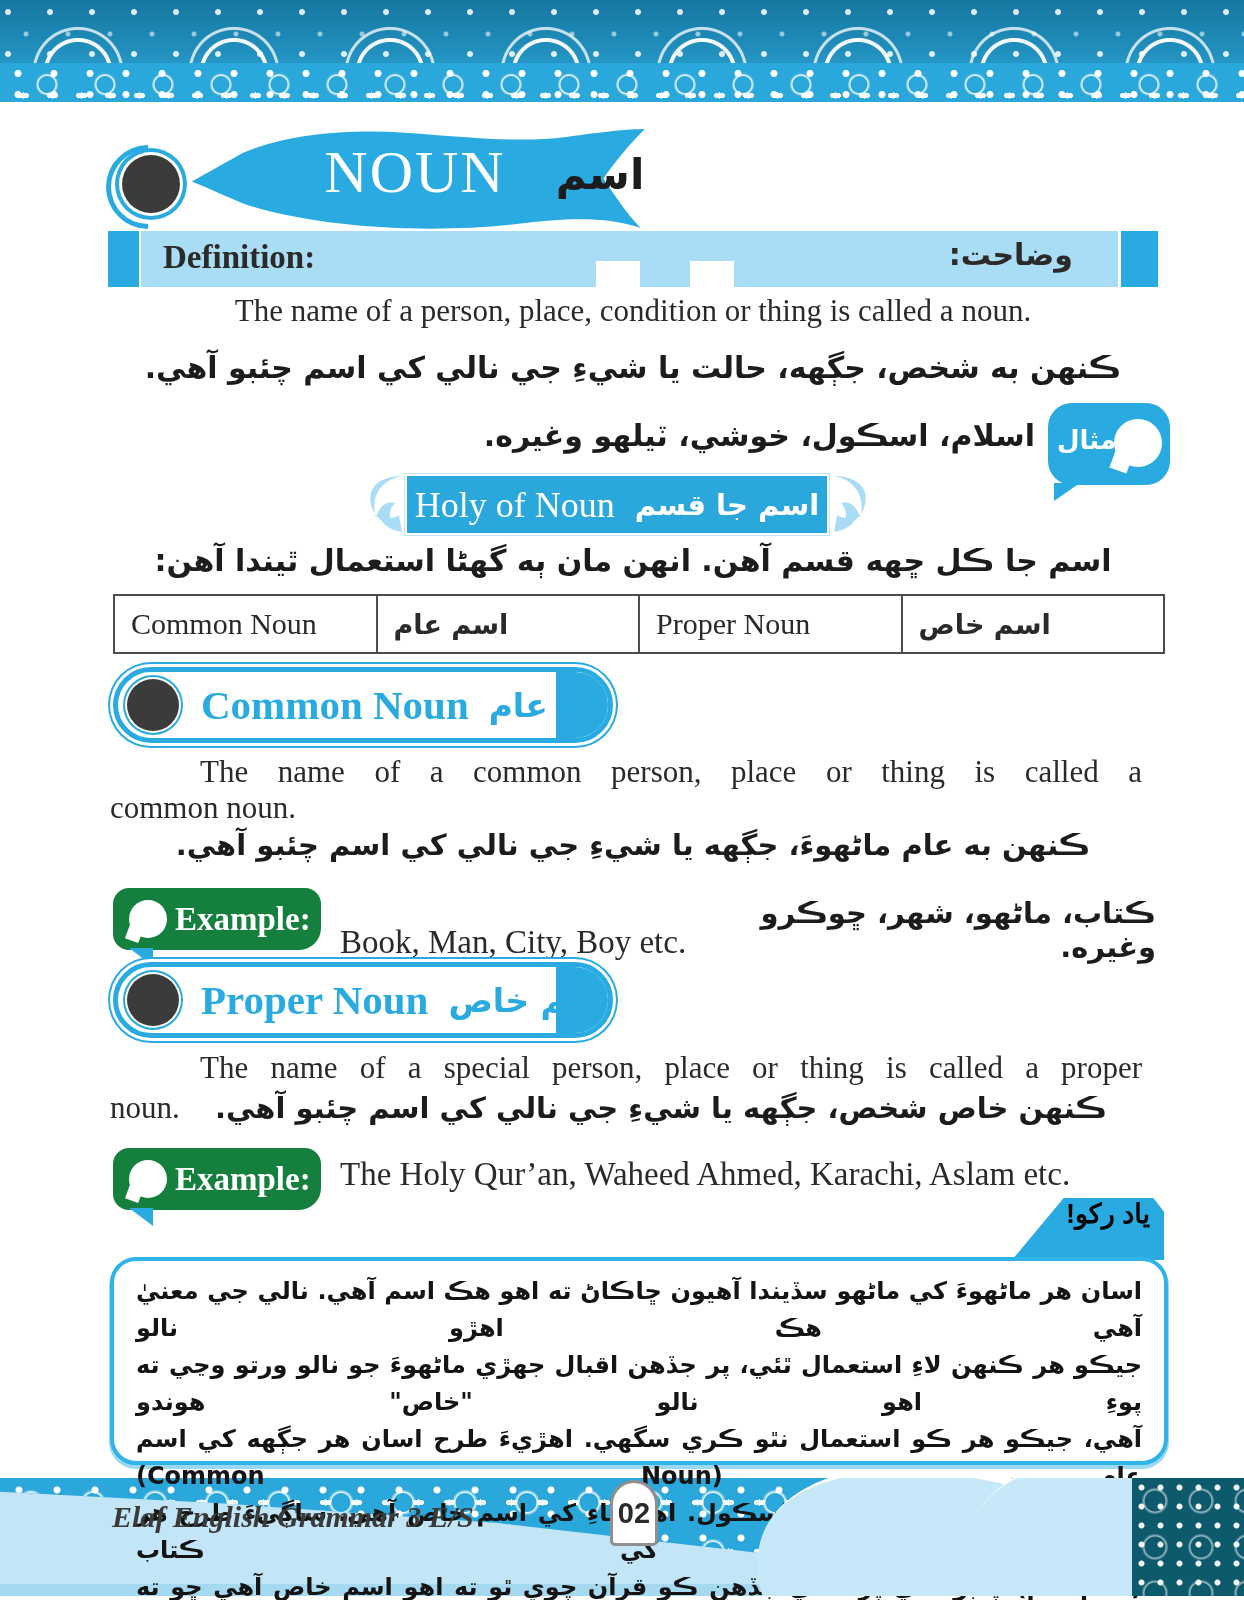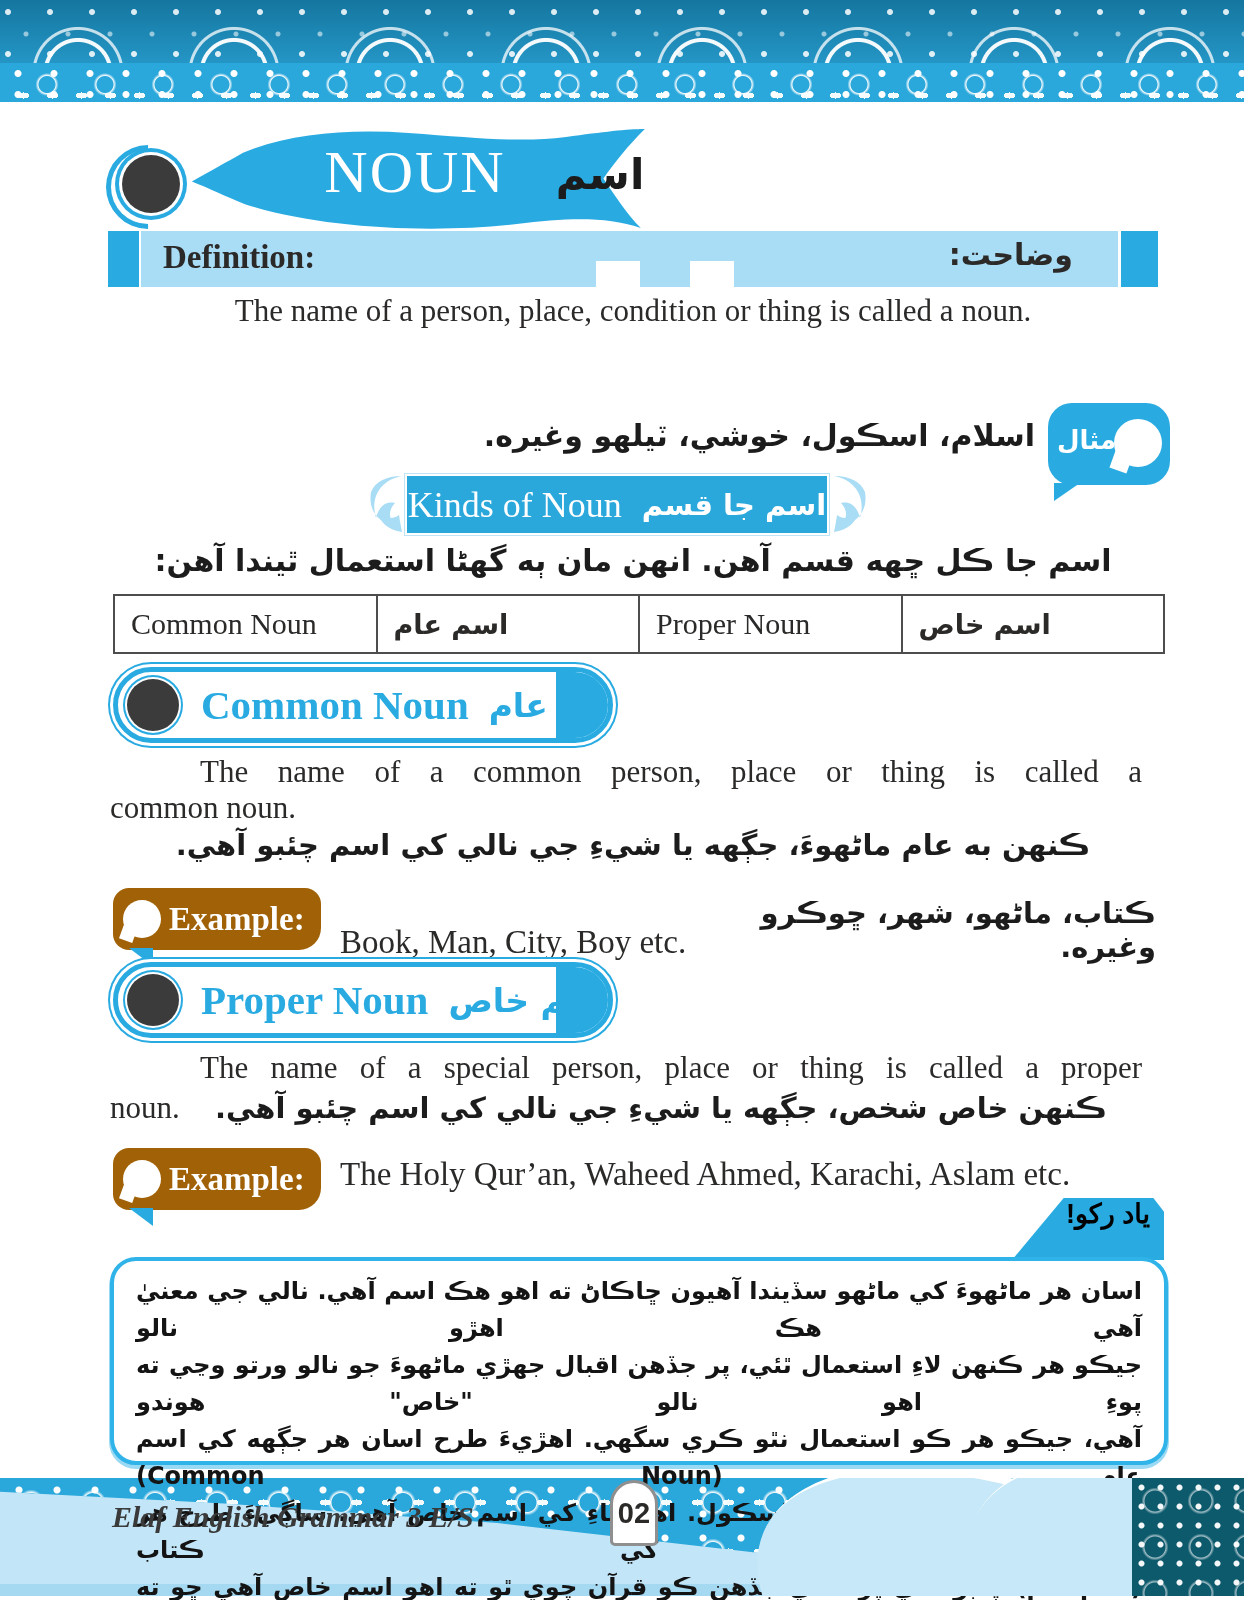--- a/index.html
+++ b/index.html
@@ -145,22 +145,22 @@
   .common-sd  { left:110px; top:828px; width:1046px; text-align:center; font-size:29px; }
 
   .prop-line1 { left:110px; top:1050px; width:1032px; font-size:31px;
     text-indent:90px; text-align:justify; text-align-last:justify; }
   .prop-row2  { left:110px; top:1090px; width:1032px; display:flex; align-items:baseline; }
   .prop-row2 .en-part { font-size:31px; }
   .prop-row2 .sd-part { flex:1; text-align:center; font-size:29px; }
 
   
   .ex-bubble {
-    width:208px; height:62px; background:#a16207; border-radius:16px 16px 22px 16px;
-    display:flex; align-items:center; z-index:2;
+    width:208px; height:62px; background:#15803d; border-radius:16px 16px 22px 16px;
+    display:flex; align-items:center; z-index:2;padding-left:6px;
   }
   .ex-bubble::after { content:""; position:absolute; left:16px; bottom:-16px;
     border-right:24px solid #29abe2; border-bottom:18px solid transparent; }
   .ex-icon { position:relative; flex:0 0 auto; width:38px; height:38px; margin-left:10px;
     background:#ffffff; border-radius:50%; }
   .ex-icon::after { content:""; position:absolute; left:-2px; bottom:-3px; width:14px; height:14px;
     background:#ffffff; transform:rotate(20deg); }
   .ex-label { margin-left:8px; font-size:33px; font-weight:bold; color:#ffffff; }
   .ex-row1-bubble { left:113px; top:888px; }
   .ex-row1-en { left:340px; top:898px; font-size:33px;margin-top:26px; }
@@ -257,37 +257,38 @@
     <div class="def-bar-main">
       <div class="def-notch-a"></div>
       <div class="def-notch-b"></div>
     </div>
     <div class="def-sq-right"></div>
     <div class="def-label">Definition:</div>
     <div class="def-label-ar">وضاحت:</div>
   </div>
 
   <div class="abs def-en en-line">The name of a person, place, condition or thing is called a noun.</div>
+  <div class="abs def-sd sd">ڪنهن به شخص، جڳهه، حالت يا شيءِ جي نالي کي اسم چئبو آهي.</div>
 
   <div class="abs misal-sd sd">اسلام، اسڪول، خوشي، ٽيلهو وغيره.</div>
   <div class="abs misal-bubble">
     <div class="misal-icon"></div>
     <div class="misal-label">مثال</div>
   </div>
 
   <svg class="abs flourish fl-left" viewBox="0 0 42 64">
     <path fill="#a9dcf5" d="M36,4 C14,8 4,26 10,46 C13,34 20,29 29,31 C22,38 22,48 31,53 C12,52 2,38 5,20 C9,10 20,4 36,4 Z"></path>
     <path fill="#a9dcf5" d="M36,60 C22,58 14,50 13,42 C20,47 28,47 33,43 C34,50 35,55 36,60 Z"></path>
   </svg>
   <svg class="abs flourish fl-right" viewBox="0 0 42 64">
     <path fill="#a9dcf5" d="M36,4 C14,8 4,26 10,46 C13,34 20,29 29,31 C22,38 22,48 31,53 C12,52 2,38 5,20 C9,10 20,4 36,4 Z"></path>
     <path fill="#a9dcf5" d="M36,60 C22,58 14,50 13,42 C20,47 28,47 33,43 C34,50 35,55 36,60 Z"></path>
   </svg>
   <div class="abs kinds-rect">
-    <span class="kinds-en">Kinds of  Noun</span>
+    <span class="kinds-en">Holy of  Noun</span>
     <span class="kinds-ar sd">اسم جا قسم</span>
   </div>
   <div class="abs kinds-note sd">اسم جا ڪل ڇهه قسم آهن. انهن مان ٻه گهڻا استعمال ٿيندا آهن:</div>
 
   <div class="abs noun-table">
     <div class="cell en">Common Noun</div>
     <div class="cell ar">اسم عام</div>
     <div class="cell en">Proper Noun</div>
     <div class="cell ar">اسم خاص</div>
   </div>

